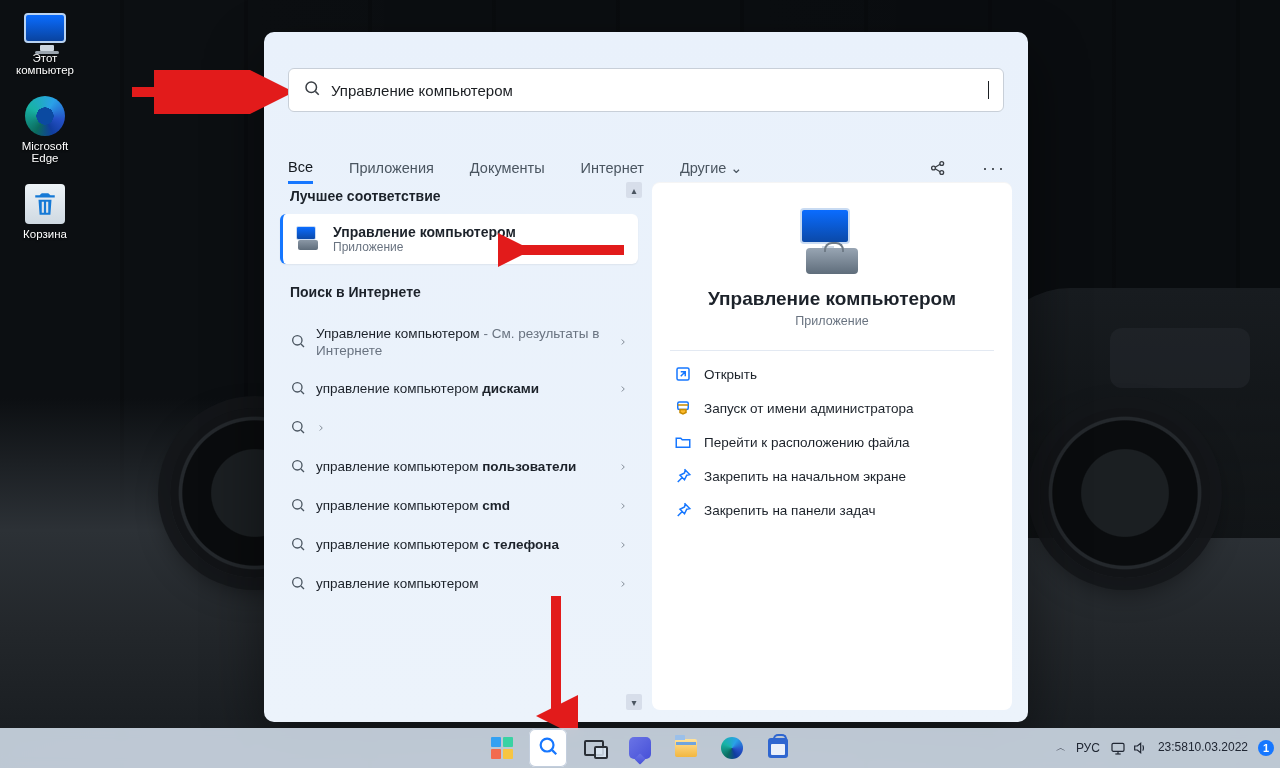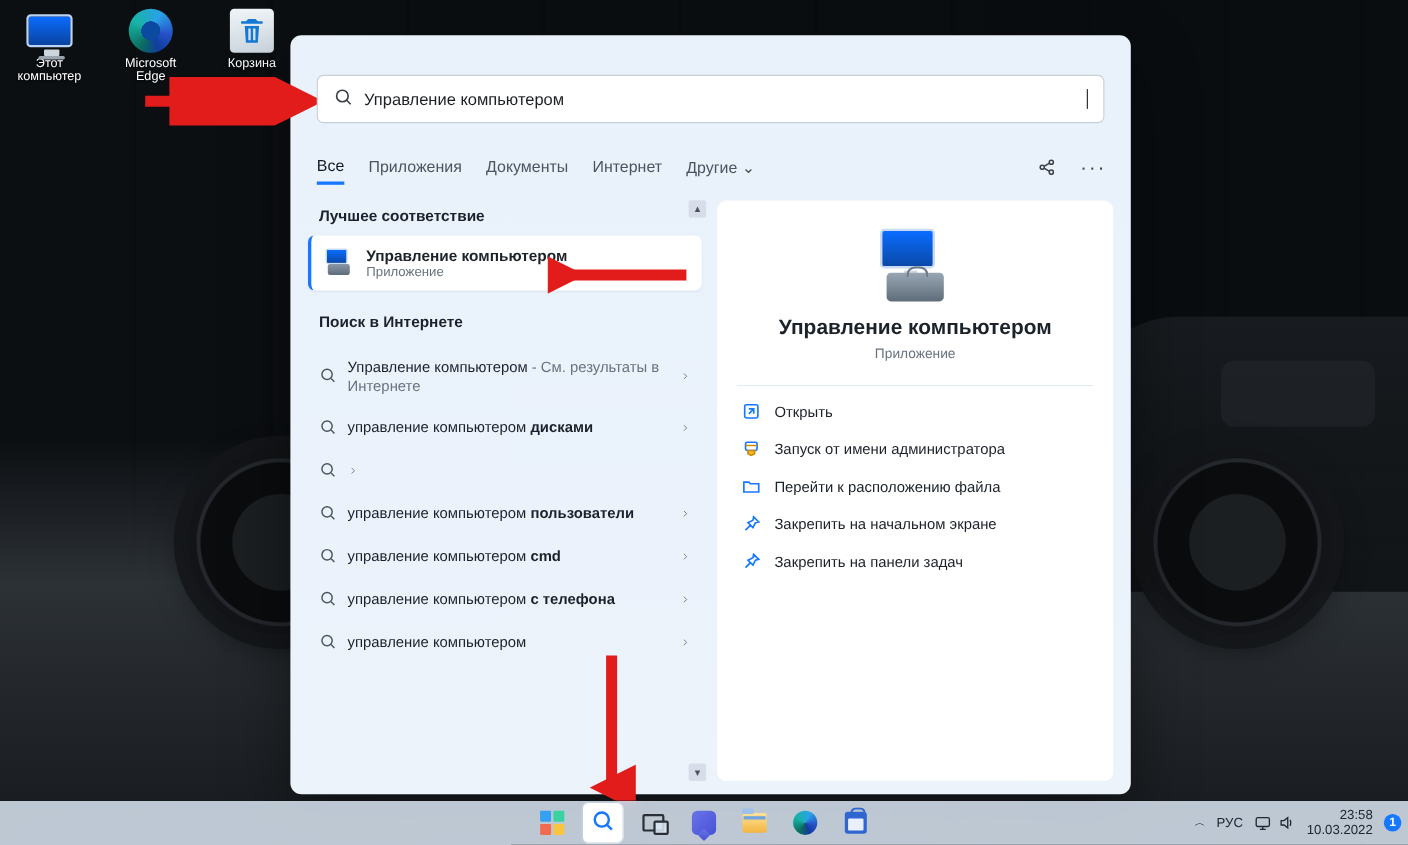--- a/index.html
+++ b/index.html
@@ -38,21 +38,21 @@
     border-bottom-left-radius: 60px 30px;
     opacity:.9;
     filter: blur(.3px);
   }
   .car-body::after{
     content:""; position:absolute; right:30px; top:40px; width:140px; height:60px;
     background:#2a2e33; border-radius:12px; opacity:.5;
   }
 
   
-  .desktop-icons { position:absolute; left:8px; top:6px; display:flex; flex-direction:row; gap:18px; }
+  .desktop-icons { position:absolute; left:8px; top:6px; display:flex; flex-direction:column; gap:18px; }
   .dicon { width:74px; display:flex; flex-direction:column; align-items:center; gap:2px; color:#fff; font-size:11.5px; text-align:center; text-shadow:0 1px 2px rgba(0,0,0,.9); cursor:default; }
   .dicon .glyph { width:44px; height:44px; display:flex; align-items:center; justify-content:center; }
   .monitor-mini { width:42px; height:30px; background:linear-gradient(180deg,#0a6cff,#09439f); border:2px solid #b9d3f2; border-radius:4px; position:relative; }
   .monitor-mini::after{content:""; position:absolute; left:14px; top:30px; width:14px; height:6px; background:#cdd6df; border-radius:1px;}
   .monitor-mini::before{content:""; position:absolute; left:9px; top:36px; width:24px; height:3px; background:#9aa4ae; border-radius:2px;}
   .edge-logo { width:40px; height:40px; border-radius:50%; background:conic-gradient(from 210deg,#0b6b5e,#18b3a6 25%,#2aa1e8 50%,#2551c7 70%,#103d9e 85%,#0b6b5e); position:relative; }
   .edge-logo::after{content:""; position:absolute; inset:9px; border-radius:50%; background:radial-gradient(circle at 50% 50%, #0b4aa1 0 55%, transparent 56%);}
   .recycle { width:40px; height:40px; background:linear-gradient(180deg,#eef3f7,#cfd9e2); border-radius:4px; display:flex; align-items:center; justify-content:center; color:#1579d6; font-size:20px;}
   .recycle svg{width:26px;height:26px;}
 
@@ -69,21 +69,21 @@
     background:#fff; border:1px solid #c8cfd8; border-radius:6px;
     display:flex; align-items:center; padding:0 14px; gap:10px;
   }
   .search-bar .sicon{color:#3a3f45;}
   .search-bar input{
     flex:1; border:0; outline:0; font-size:15px; color:#1c1f23; background:transparent;
   }
   .caret { width:1px; height:18px; background:#1c1f23; animation: blink 1.1s steps(1) infinite; }
   @keyframes blink { 50% {opacity:0;} }
 
-  .tabs { position:absolute; left:24px; right:24px; top:102px; height:36px; display:flex; align-items:center; gap:22px; color:#4a5560; font-size:14.5px; }
+  .tabs { position:absolute; left:24px; right:24px; top:118px; height:36px; display:flex; align-items:center; gap:36px; color:#4a5560; font-size:14.5px; }
   .tab { padding:6px 0; cursor:pointer; }
   .tab.active { color:#14191f; border-bottom:3px solid #1677ff; }
   .tab .chev {margin-left:4px;}
   .tabs .spacer{flex:1;}
   .t-icon{ width:20px; height:20px; border-radius:4px; display:flex; align-items:center; justify-content:center; color:#3a3f45; }
   .t-dots{font-size:18px; letter-spacing:2px; color:#3a3f45;}
 
   .body { position:absolute; left:16px; right:16px; top:150px; bottom:12px; display:flex; gap:14px; }
   .left-col { flex:1; position:relative; }
   .right-col { width:360px; background:#fff; border-radius:8px; padding:26px 18px 12px; box-shadow:0 1px 0 rgba(0,0,0,.04) inset; }
@@ -137,21 +137,21 @@
   .store-sm::before{content:"";position:absolute;left:5px;top:-4px;width:10px;height:6px;border:2px solid #2f66d0;border-bottom:0;border-radius:5px 5px 0 0;}
   .store-sm::after{content:"";position:absolute;left:3px;right:3px;top:6px;bottom:3px;background:#fff;opacity:.9;border-radius:1px;}
   .chat-sm{width:22px;height:22px;border-radius:5px;background:linear-gradient(135deg,#6a74e6,#4751d8);position:relative;}
   .chat-sm::after{content:"";position:absolute;left:7px;bottom:-4px;width:8px;height:8px;background:linear-gradient(135deg,#6a74e6,#4751d8);transform:rotate(45deg);border-radius:1px;}
   .taskview-sm{width:20px;height:16px;border:2px solid #2a2f36;border-radius:2px;position:relative;}
   .taskview-sm::after{content:"";position:absolute;right:-6px;bottom:-5px;width:10px;height:9px;border:2px solid #2a2f36;border-radius:2px;background:rgba(220,231,244,.85);}
   .search-sm{color:#1677ff;}
 
   .tray{position:absolute; right:6px; top:0; bottom:0; display:flex; align-items:center; gap:10px; color:#202733; font-size:12px;}
   .tray .pair{display:flex;align-items:center;gap:6px;}
-  .tray .col{display:flex;flex-direction:column;align-items:flex-end;line-height:1.1;}
+  .tray .col{display:flex;align-items:flex-end;line-height:1.1;}
   .tray .chip{width:16px;height:16px;border-radius:50%;background:#1677ff;color:#fff;display:flex;align-items:center;justify-content:center;font-size:11px;font-weight:600;}
   .tray svg{width:16px;height:16px;}
 
   
   .cm-icon{position:relative;width:26px;height:26px;}
   .cm-icon .tb{position:absolute;left:3px;bottom:2px;width:20px;height:10px;background:linear-gradient(180deg,#8a97a5,#5f6d7b);border-radius:2px;}
   .cm-icon .mn{position:absolute;left:1px;top:0;width:20px;height:14px;background:linear-gradient(180deg,#0a6cff,#0b49a8);border:1px solid #c9dbf2;border-radius:2px;}
   .cm-icon .mn::after{content:"";position:absolute;left:7px;top:14px;width:6px;height:3px;background:#cfd9e4;}
 
   .cm-icon.big{width:72px;height:72px;}

